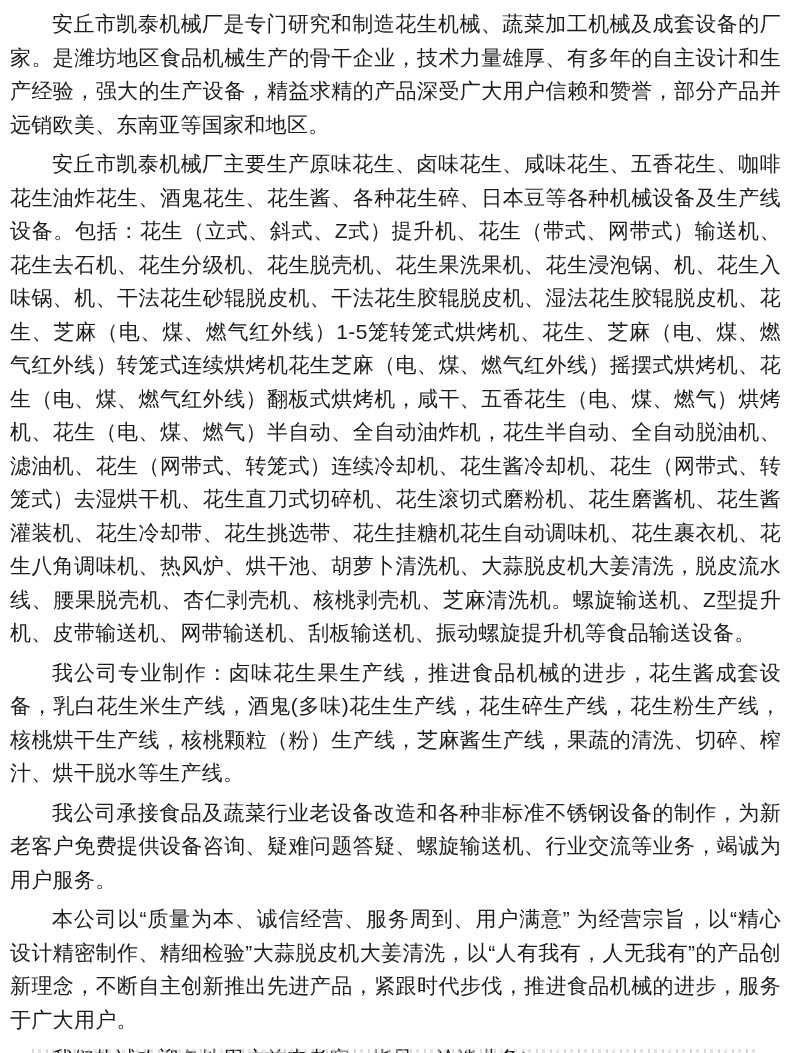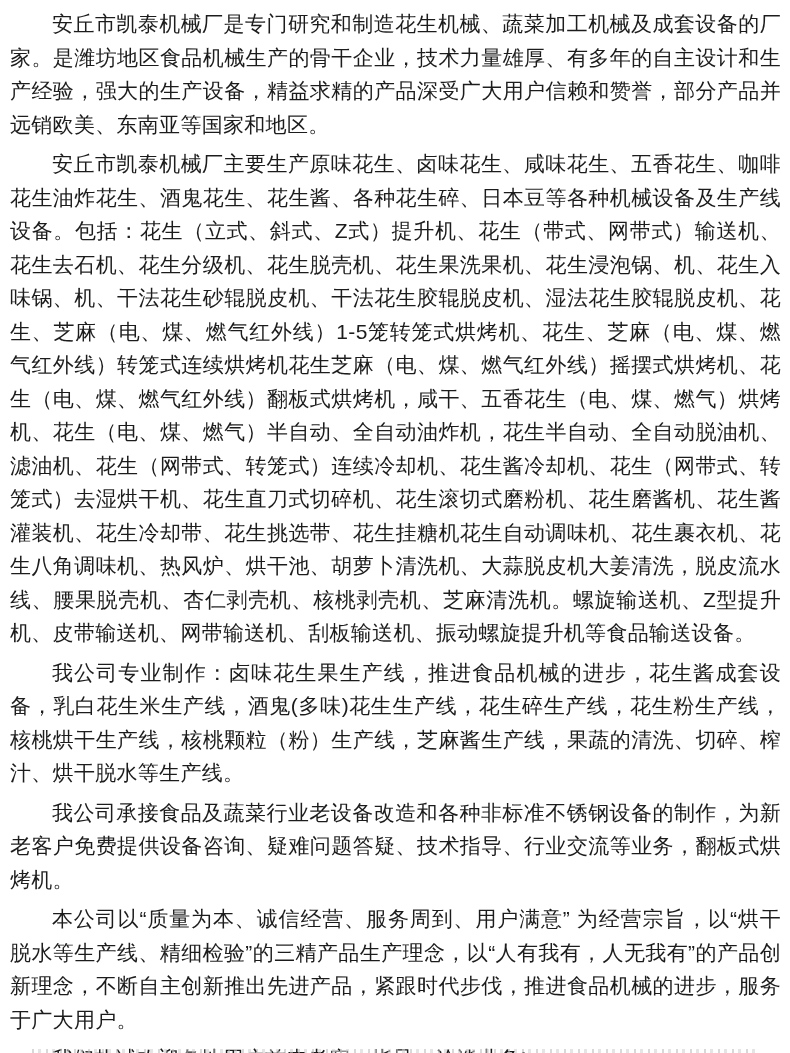--- a/index.html
+++ b/index.html
@@ -46,18 +46,18 @@
   }
 </style>
 </head>
 <body>
 
 <div class="page">
   <div class="doc-body">
     <p>安丘市凯泰机械厂是专门研究和制造花生机械、蔬菜加工机械及成套设备的厂家。是潍坊地区食品机械生产的骨干企业，技术力量雄厚、有多年的自主设计和生产经验，强大的生产设备，精益求精的产品深受广大用户信赖和赞誉，部分产品并远销欧美、东南亚等国家和地区。</p>
     <p>安丘市凯泰机械厂主要生产原味花生、卤味花生、咸味花生、五香花生、咖啡花生油炸花生、酒鬼花生、花生酱、各种花生碎、日本豆等各种机械设备及生产线设备。包括：花生（立式、斜式、Z式）提升机、花生（带式、网带式）输送机、花生去石机、花生分级机、花生脱壳机、花生果洗果机、花生浸泡锅、机、花生入味锅、机、干法花生砂辊脱皮机、干法花生胶辊脱皮机、湿法花生胶辊脱皮机、花生、芝麻（电、煤、燃气红外线）1-5笼转笼式烘烤机、花生、芝麻（电、煤、燃气红外线）转笼式连续烘烤机花生芝麻（电、煤、燃气红外线）摇摆式烘烤机、花生（电、煤、燃气红外线）翻板式烘烤机，咸干、五香花生（电、煤、燃气）烘烤机、花生（电、煤、燃气）半自动、全自动油炸机，花生半自动、全自动脱油机、滤油机、花生（网带式、转笼式）连续冷却机、花生酱冷却机、花生（网带式、转笼式）去湿烘干机、花生直刀式切碎机、花生滚切式磨粉机、花生磨酱机、花生酱灌装机、花生冷却带、花生挑选带、花生挂糖机花生自动调味机、花生裹衣机、花生八角调味机、热风炉、烘干池、胡萝卜清洗机、大蒜脱皮机大姜清洗，脱皮流水线、腰果脱壳机、杏仁剥壳机、核桃剥壳机、芝麻清洗机。螺旋输送机、Z型提升机、皮带输送机、网带输送机、刮板输送机、振动螺旋提升机等食品输送设备。</p>
     <p>我公司专业制作：卤味花生果生产线，推进食品机械的进步，花生酱成套设备，乳白花生米生产线，酒鬼(多味)花生生产线，花生碎生产线，花生粉生产线，核桃烘干生产线，核桃颗粒（粉）生产线，芝麻酱生产线，果蔬的清洗、切碎、榨汁、烘干脱水等生产线。</p>
-    <p>我公司承接食品及蔬菜行业老设备改造和各种非标准不锈钢设备的制作，为新老客户免费提供设备咨询、疑难问题答疑、技术指导、行业交流等业务，翻板式烘烤机。</p>
-    <p>本公司以“质量为本、诚信经营、服务周到、用户满意” 为经营宗旨，以“烘干脱水等生产线、精细检验”的三精产品生产理念，以“人有我有，人无我有”的产品创新理念，不断自主创新推出先进产品，紧跟时代步伐，推进食品机械的进步，服务于广大用户。</p>
+    <p>我公司承接食品及蔬菜行业老设备改造和各种非标准不锈钢设备的制作，为新老客户免费提供设备咨询、疑难问题答疑、螺旋输送机、行业交流等业务，竭诚为用户服务。</p>
+    <p>本公司以“质量为本、诚信经营、服务周到、用户满意” 为经营宗旨，以“精心设计精密制作、精细检验”大蒜脱皮机大姜清洗，以“人有我有，人无我有”的产品创新理念，不断自主创新推出先进产品，紧跟时代步伐，推进食品机械的进步，服务于广大用户。</p>
     <p>我们热诚欢迎各地用户前来考察、指导、洽谈业务!</p>
   </div>
   <div class="clipped-line"></div>
 </div>
 
 </body></html>

